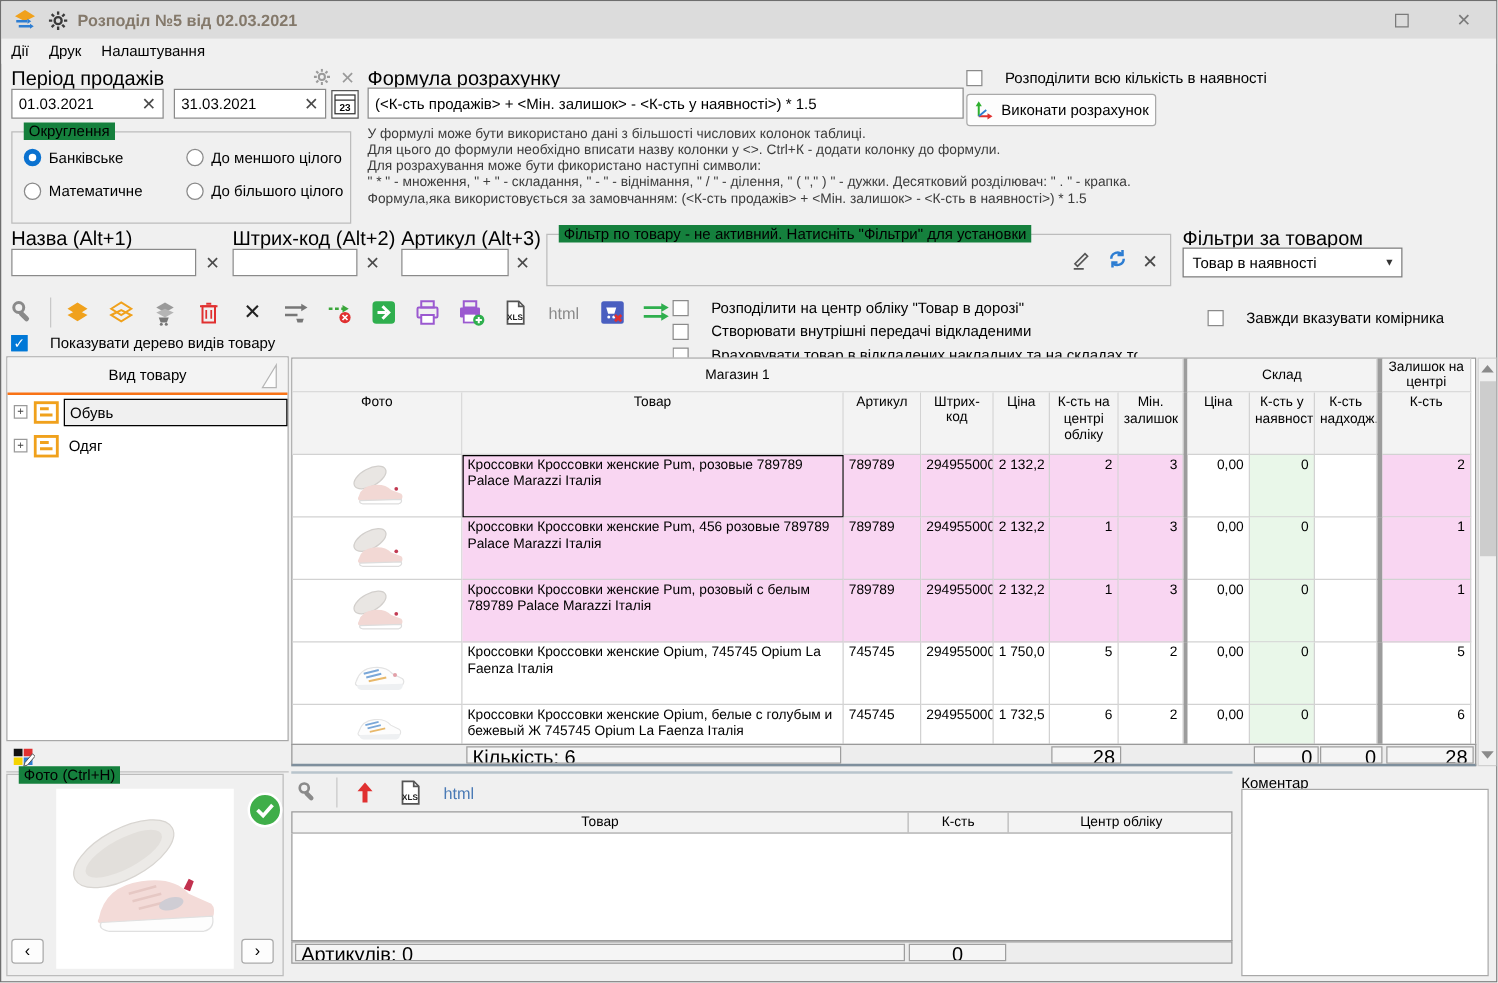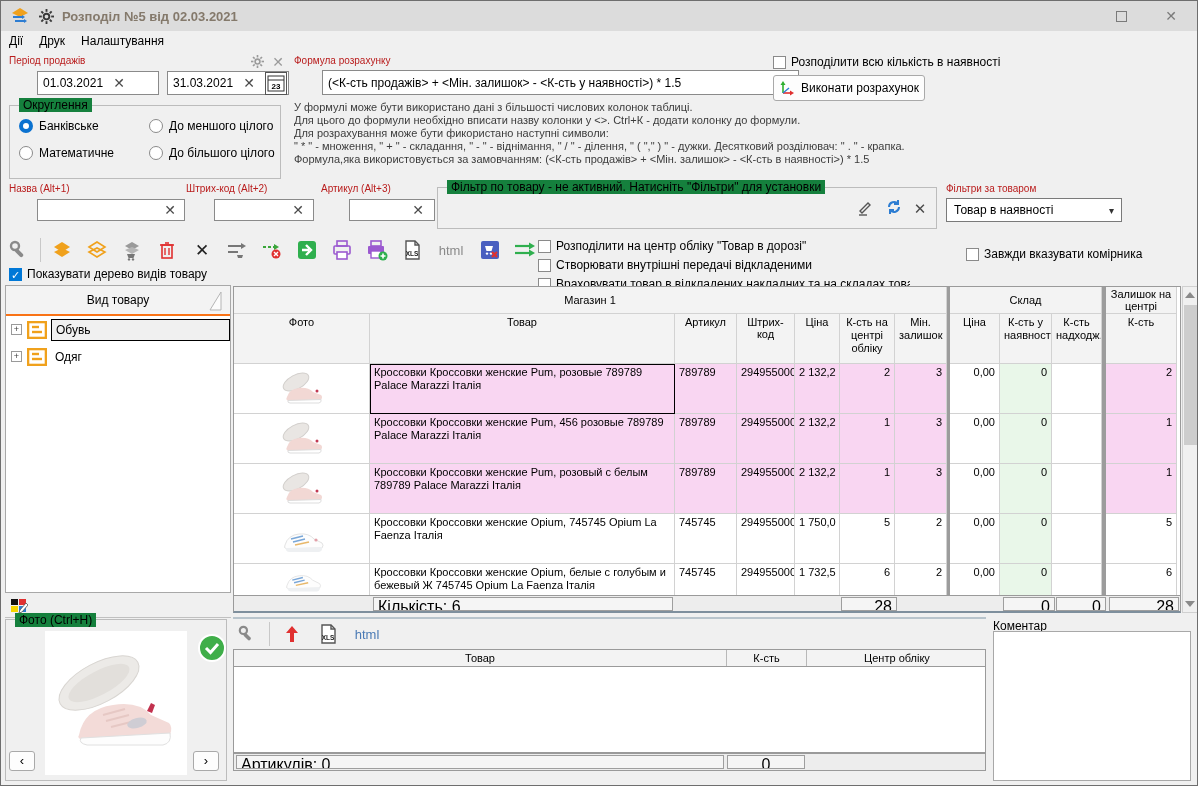--- a/index.html
+++ b/index.html
@@ -7,28 +7,28 @@
   body { font-family:"Liberation Sans","DejaVu Sans",sans-serif; font-size:12px; background:#f0f0f0; color:#000; }
   .win { position:relative; width:1198px; height:786px; background:#f0f0f0; border:1px solid #6e6e6e; overflow:hidden; }
 
   
   .titlebar { position:absolute; left:0; top:0; width:100%; height:30px; background:#dcdcdc; display:flex; align-items:center; }
   .title-text { color:#84796b; font-weight:bold; font-size:13px; margin-left:8px; }
   .cap-btn { position:absolute; top:0; width:44px; height:30px; display:flex; align-items:center; justify-content:center; color:#7a7a7a; font-size:14px; }
   .menubar { position:absolute; left:0; top:30px; width:100%; height:20px; display:flex; gap:0; align-items:center; background:#f0f0f0; }
   .menu-item { padding:2px 8px; font-size:12px; }
 
-  .lbl { position:absolute; color:#b91c1c; font-size:10px; white-space:nowrap; }
+  .lbl { position:absolute; color:#000000; font-size:16px; white-space:nowrap; }
   .blk-lbl { position:absolute; color:#000; font-size:12px; white-space:nowrap; }
-  .inp { position:absolute; background:#fff; border:1px solid #8a8a8a; font-size:12px; padding:2px 6px 2px 5px; font-family:inherit;margin-left:28px; }
+  .inp { position:absolute; background:#fff; border:1px solid #8a8a8a; font-size:12px; padding:2px 6px 2px 5px; font-family:inherit; }
   .clear-x { position:absolute; color:#4a4a4a; font-size:14px; width:14px; text-align:center; }
   .gbox { position:absolute; border:1px solid #bcbcbc; }
   .gbox-lbl { position:absolute; background:#15803d; padding:0 4px; font-size:12px; color:#000; white-space:nowrap; }
 
-  .cb { position:absolute; display:flex; align-items:flex-start; gap:5px; font-size:12px; white-space:nowrap; }
+  .cb { position:absolute; display:flex; align-items:flex-start; gap:18px; font-size:12px; white-space:nowrap; }
   .cb .box { width:13px; height:13px; border:1px solid #8a8a8a; background:#fff; flex:0 0 13px; margin-top:1px; }
   .cb .box.on { background:#0078d7; border-color:#0078d7; color:#fff; font-size:11px; line-height:12px; text-align:center; }
   .radio { position:absolute; display:flex; align-items:center; gap:6px; font-size:12px; white-space:nowrap; }
   .radio .dot { width:14px; height:14px; border:1px solid #8a8a8a; border-radius:50%; background:#fff; }
   .radio .dot.on { border:4px solid #0b72d0; }
 
   .btn { position:absolute; background:#fdfdfd; border:1px solid #a9a9a9; border-radius:3px; display:flex; align-items:center; justify-content:center; gap:6px; font-size:12px; }
   .tbtn { width:28px; height:26px; display:flex; align-items:center; justify-content:center; }
   .vsep { width:1px; background:#c8c8c8; height:24px; }
 

